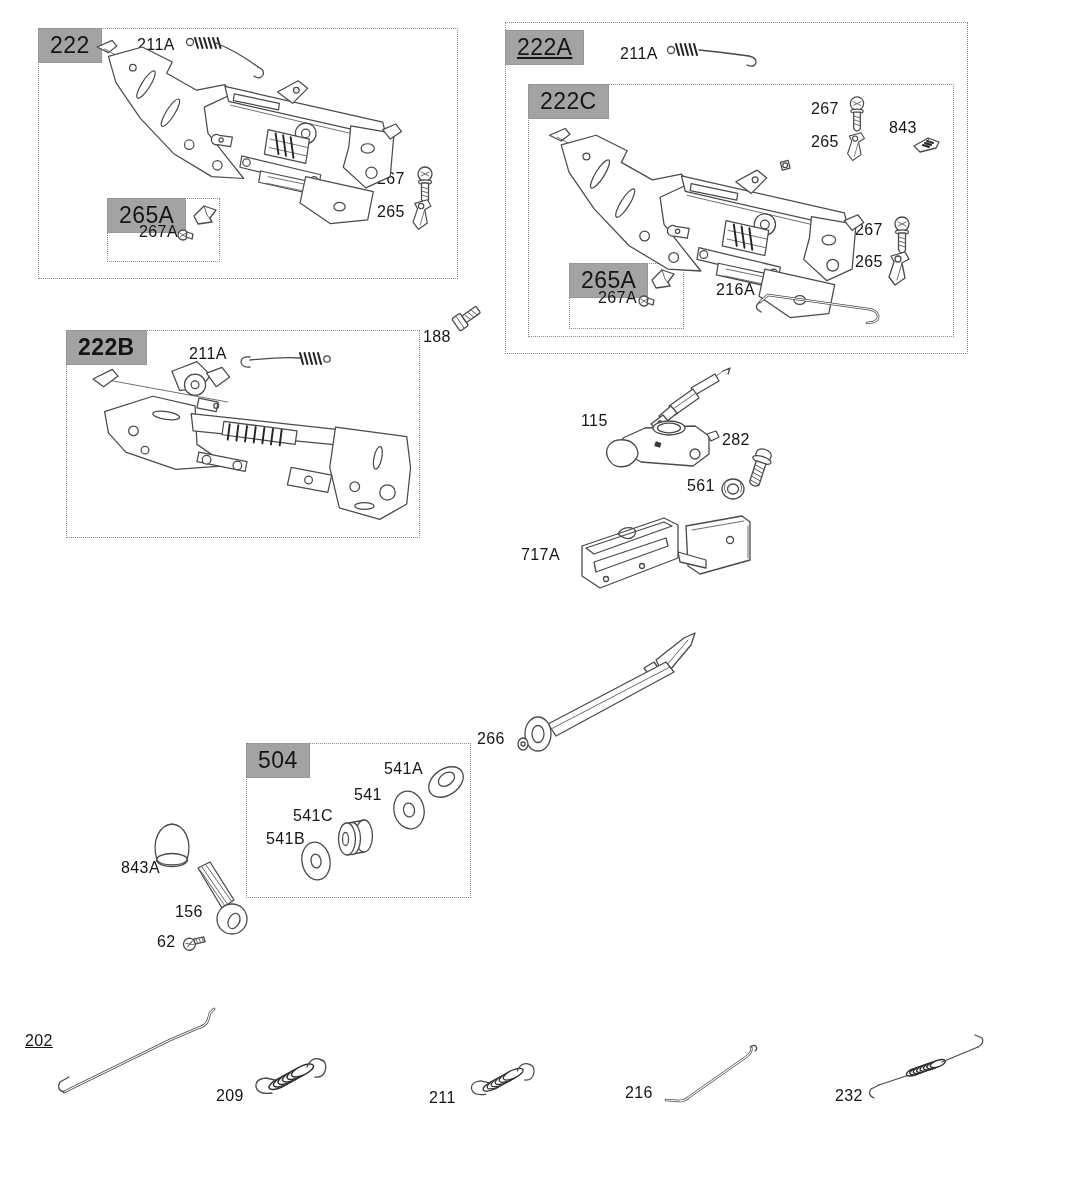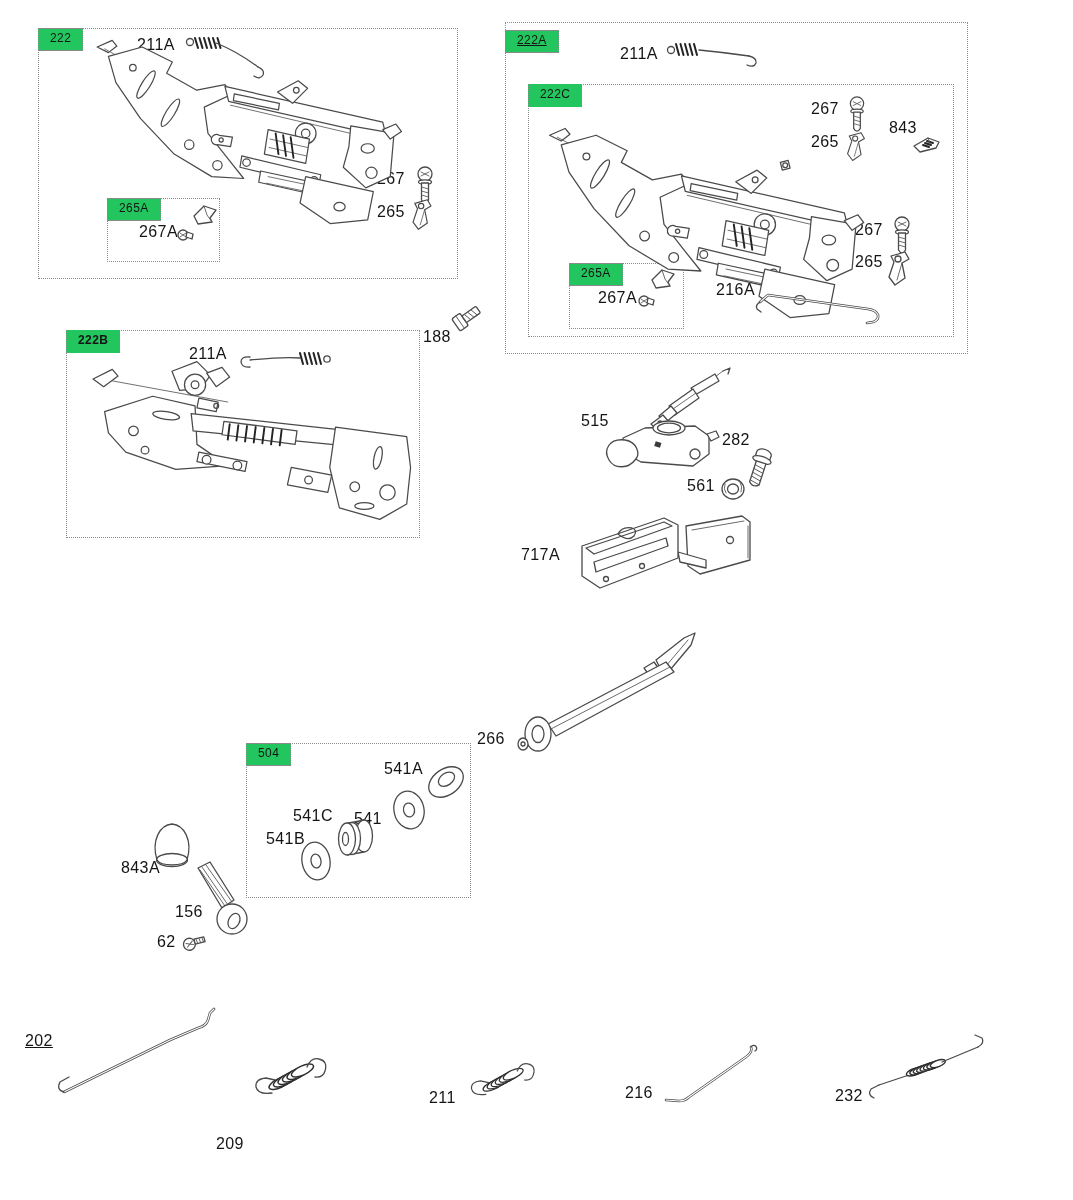--- a/index.html
+++ b/index.html
@@ -1,20 +1,20 @@
 <!DOCTYPE html>
 <html><head>
 <meta charset="utf-8">
 <style>
   html,body{margin:0;padding:0;background:#fff;}
   #canvas{position:relative;width:1073px;height:1200px;background:#ffffff;
           font-family:"Liberation Sans",sans-serif;color:#151515;overflow:hidden;}
   .box{position:absolute;border:1px dotted #8b8b8b;background:transparent;}
-  .tab{position:absolute;border:1px dotted #8b8b8b;background:#22c55e;padding:3px 11px 4px 11px;
-       font-size:12px;line-height:1.15;letter-spacing:.4px;}
+  .tab{position:absolute;border:1px dotted #8b8b8b;background:#a3a3a3;padding:3px 11px 4px 11px;
+       font-size:23px;line-height:1.15;letter-spacing:.4px;}
   .lbl{position:absolute;font-size:16px;letter-spacing:.4px;white-space:nowrap;}
   svg.part{position:absolute;overflow:visible;}
   .ln{fill:none;stroke:#4a4a4a;stroke-width:1.3;stroke-linejoin:round;stroke-linecap:round;}
   .fl{fill:#ffffff;stroke:#4a4a4a;stroke-width:1.3;stroke-linejoin:round;}
   .thin{fill:none;stroke:#5a5a5a;stroke-width:.9;stroke-linecap:round;}
   .dk{fill:none;stroke:#242424;stroke-width:2;stroke-linecap:round;}
   .coil{fill:#fff;stroke:#2e2e2e;stroke-width:1.4;}
   .rodo{fill:none;stroke:#4a4a4a;stroke-width:2.6;stroke-linejoin:round;stroke-linecap:round;}
   .rodi{fill:none;stroke:#ffffff;stroke-width:1.1;stroke-linejoin:round;stroke-linecap:round;}
 </style>
@@ -54,37 +54,37 @@
   <div class="lbl" style="left:889px;top:119px;">843</div>
   <div class="lbl" style="left:811px;top:133px;">265</div>
   <div class="lbl" style="left:855px;top:221px;">267</div>
   <div class="lbl" style="left:855px;top:253px;">265</div>
   <div class="lbl" style="left:598px;top:289px;">267A</div>
   <div class="lbl" style="left:716px;top:281px;">216A</div>
 
   <div class="lbl" style="left:423px;top:305px;margin-top:23px;">188</div>
   <div class="lbl" style="left:189px;top:345px;">211A</div>
 
-  <div class="lbl" style="left:581px;top:412px;">515</div>
+  <div class="lbl" style="left:581px;top:412px;">115</div>
   <div class="lbl" style="left:722px;top:431px;">282</div>
   <div class="lbl" style="left:687px;top:477px;">561</div>
   <div class="lbl" style="left:521px;top:546px;">717A</div>
   <div class="lbl" style="left:477px;top:705px;margin-top:25px;">266</div>
 
   <div class="lbl" style="left:384px;top:760px;">541A</div>
-  <div class="lbl" style="left:354px;top:786px;margin-top:24px;">541</div>
+  <div class="lbl" style="left:354px;top:786px;">541</div>
   <div class="lbl" style="left:293px;top:807px;">541C</div>
   <div class="lbl" style="left:266px;top:830px;">541B</div>
 
   <div class="lbl" style="left:121px;top:859px;">843A</div>
   <div class="lbl" style="left:175px;top:903px;">156</div>
   <div class="lbl" style="left:157px;top:933px;">62</div>
 
   <div class="lbl" style="left:25px;top:1032px;text-decoration:underline;">202</div>
-  <div class="lbl" style="left:216px;top:1087px;margin-top:48px;">209</div>
+  <div class="lbl" style="left:216px;top:1087px;">209</div>
   <div class="lbl" style="left:429px;top:1089px;">211</div>
   <div class="lbl" style="left:625px;top:1084px;">216</div>
   <div class="lbl" style="left:835px;top:1087px;">232</div>
 
   <svg class="part" style="left:84px;top:34px;" width="310" height="196" viewBox="0 0 330 205">
     <path class="fl" d="M14,12 l16,-7 l5,6 l-9,7 z"></path>
     <path class="thin" d="M22,14 L62,36"></path>
     <path class="fl" d="M26,22 L62,12 L94,28 L88,40 L120,58 L150,52 L158,62 L128,76 L132,104 L154,132 L170,152 L136,150 L96,126 L60,88 L34,50 Z"></path>
     <ellipse class="ln" cx="66" cy="52" rx="4.5" ry="17" transform="rotate(32 66 52)"></ellipse>
     <ellipse class="ln" cx="92" cy="82" rx="4.5" ry="17" transform="rotate(32 92 82)"></ellipse>

